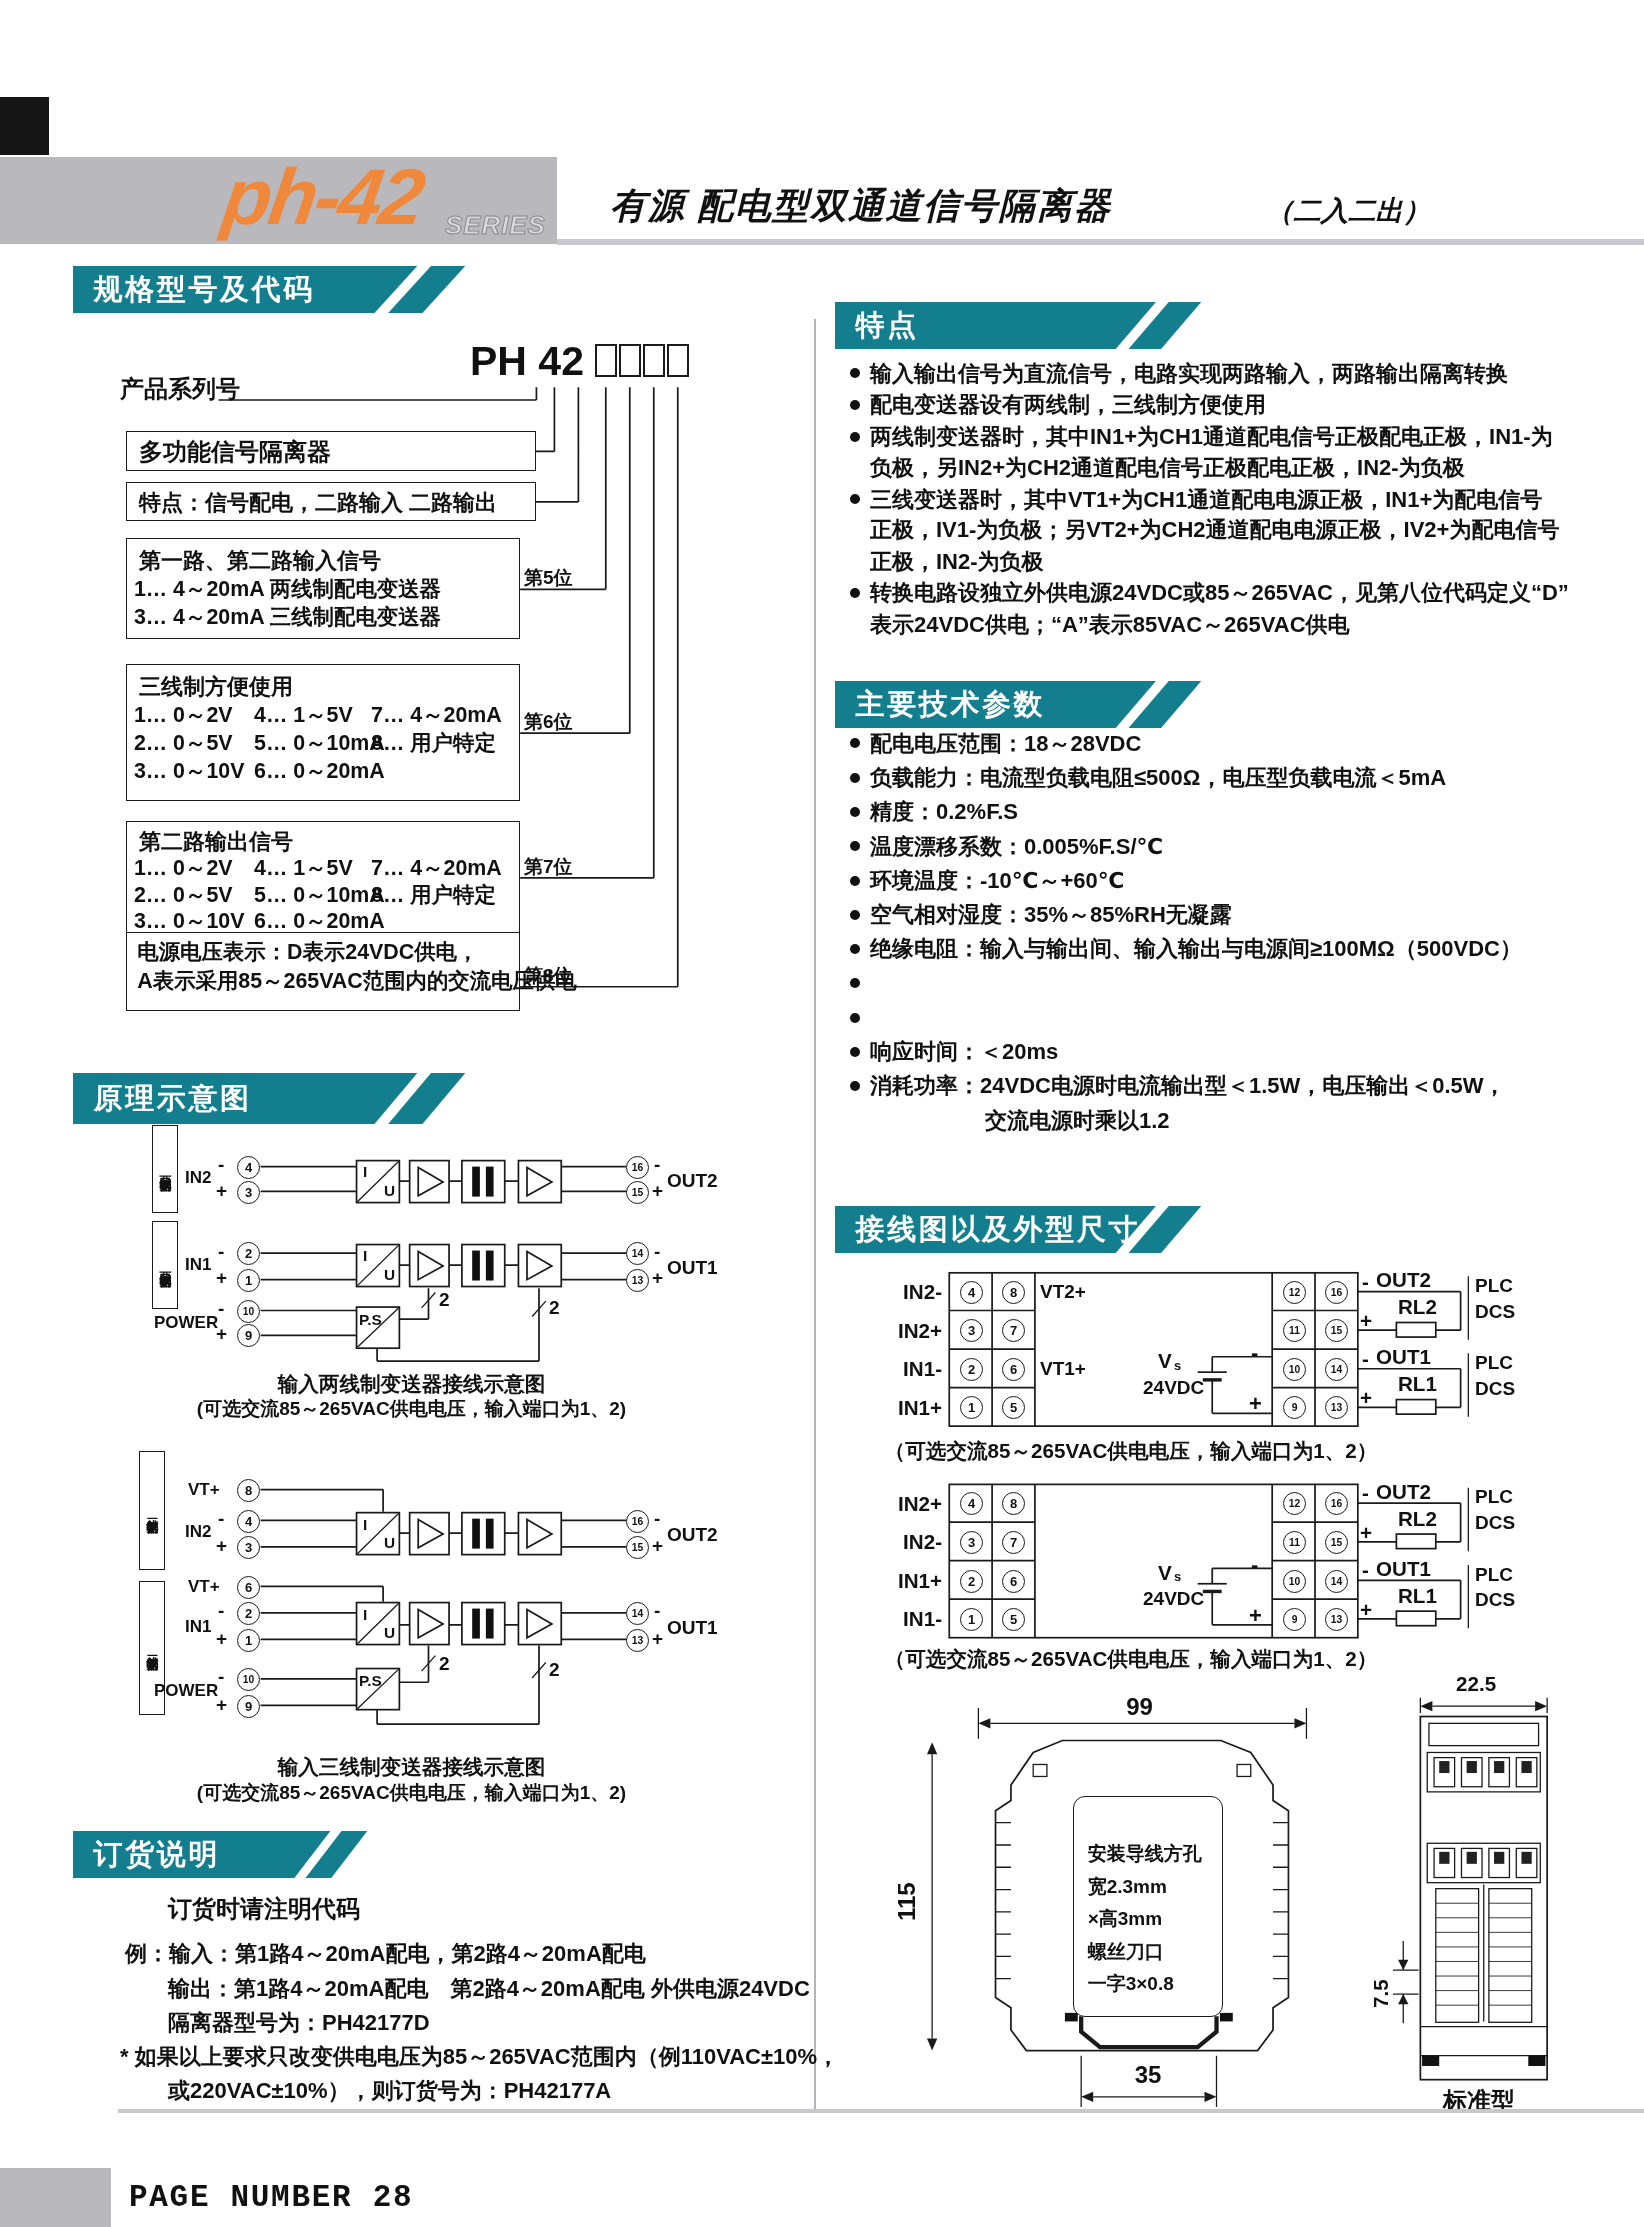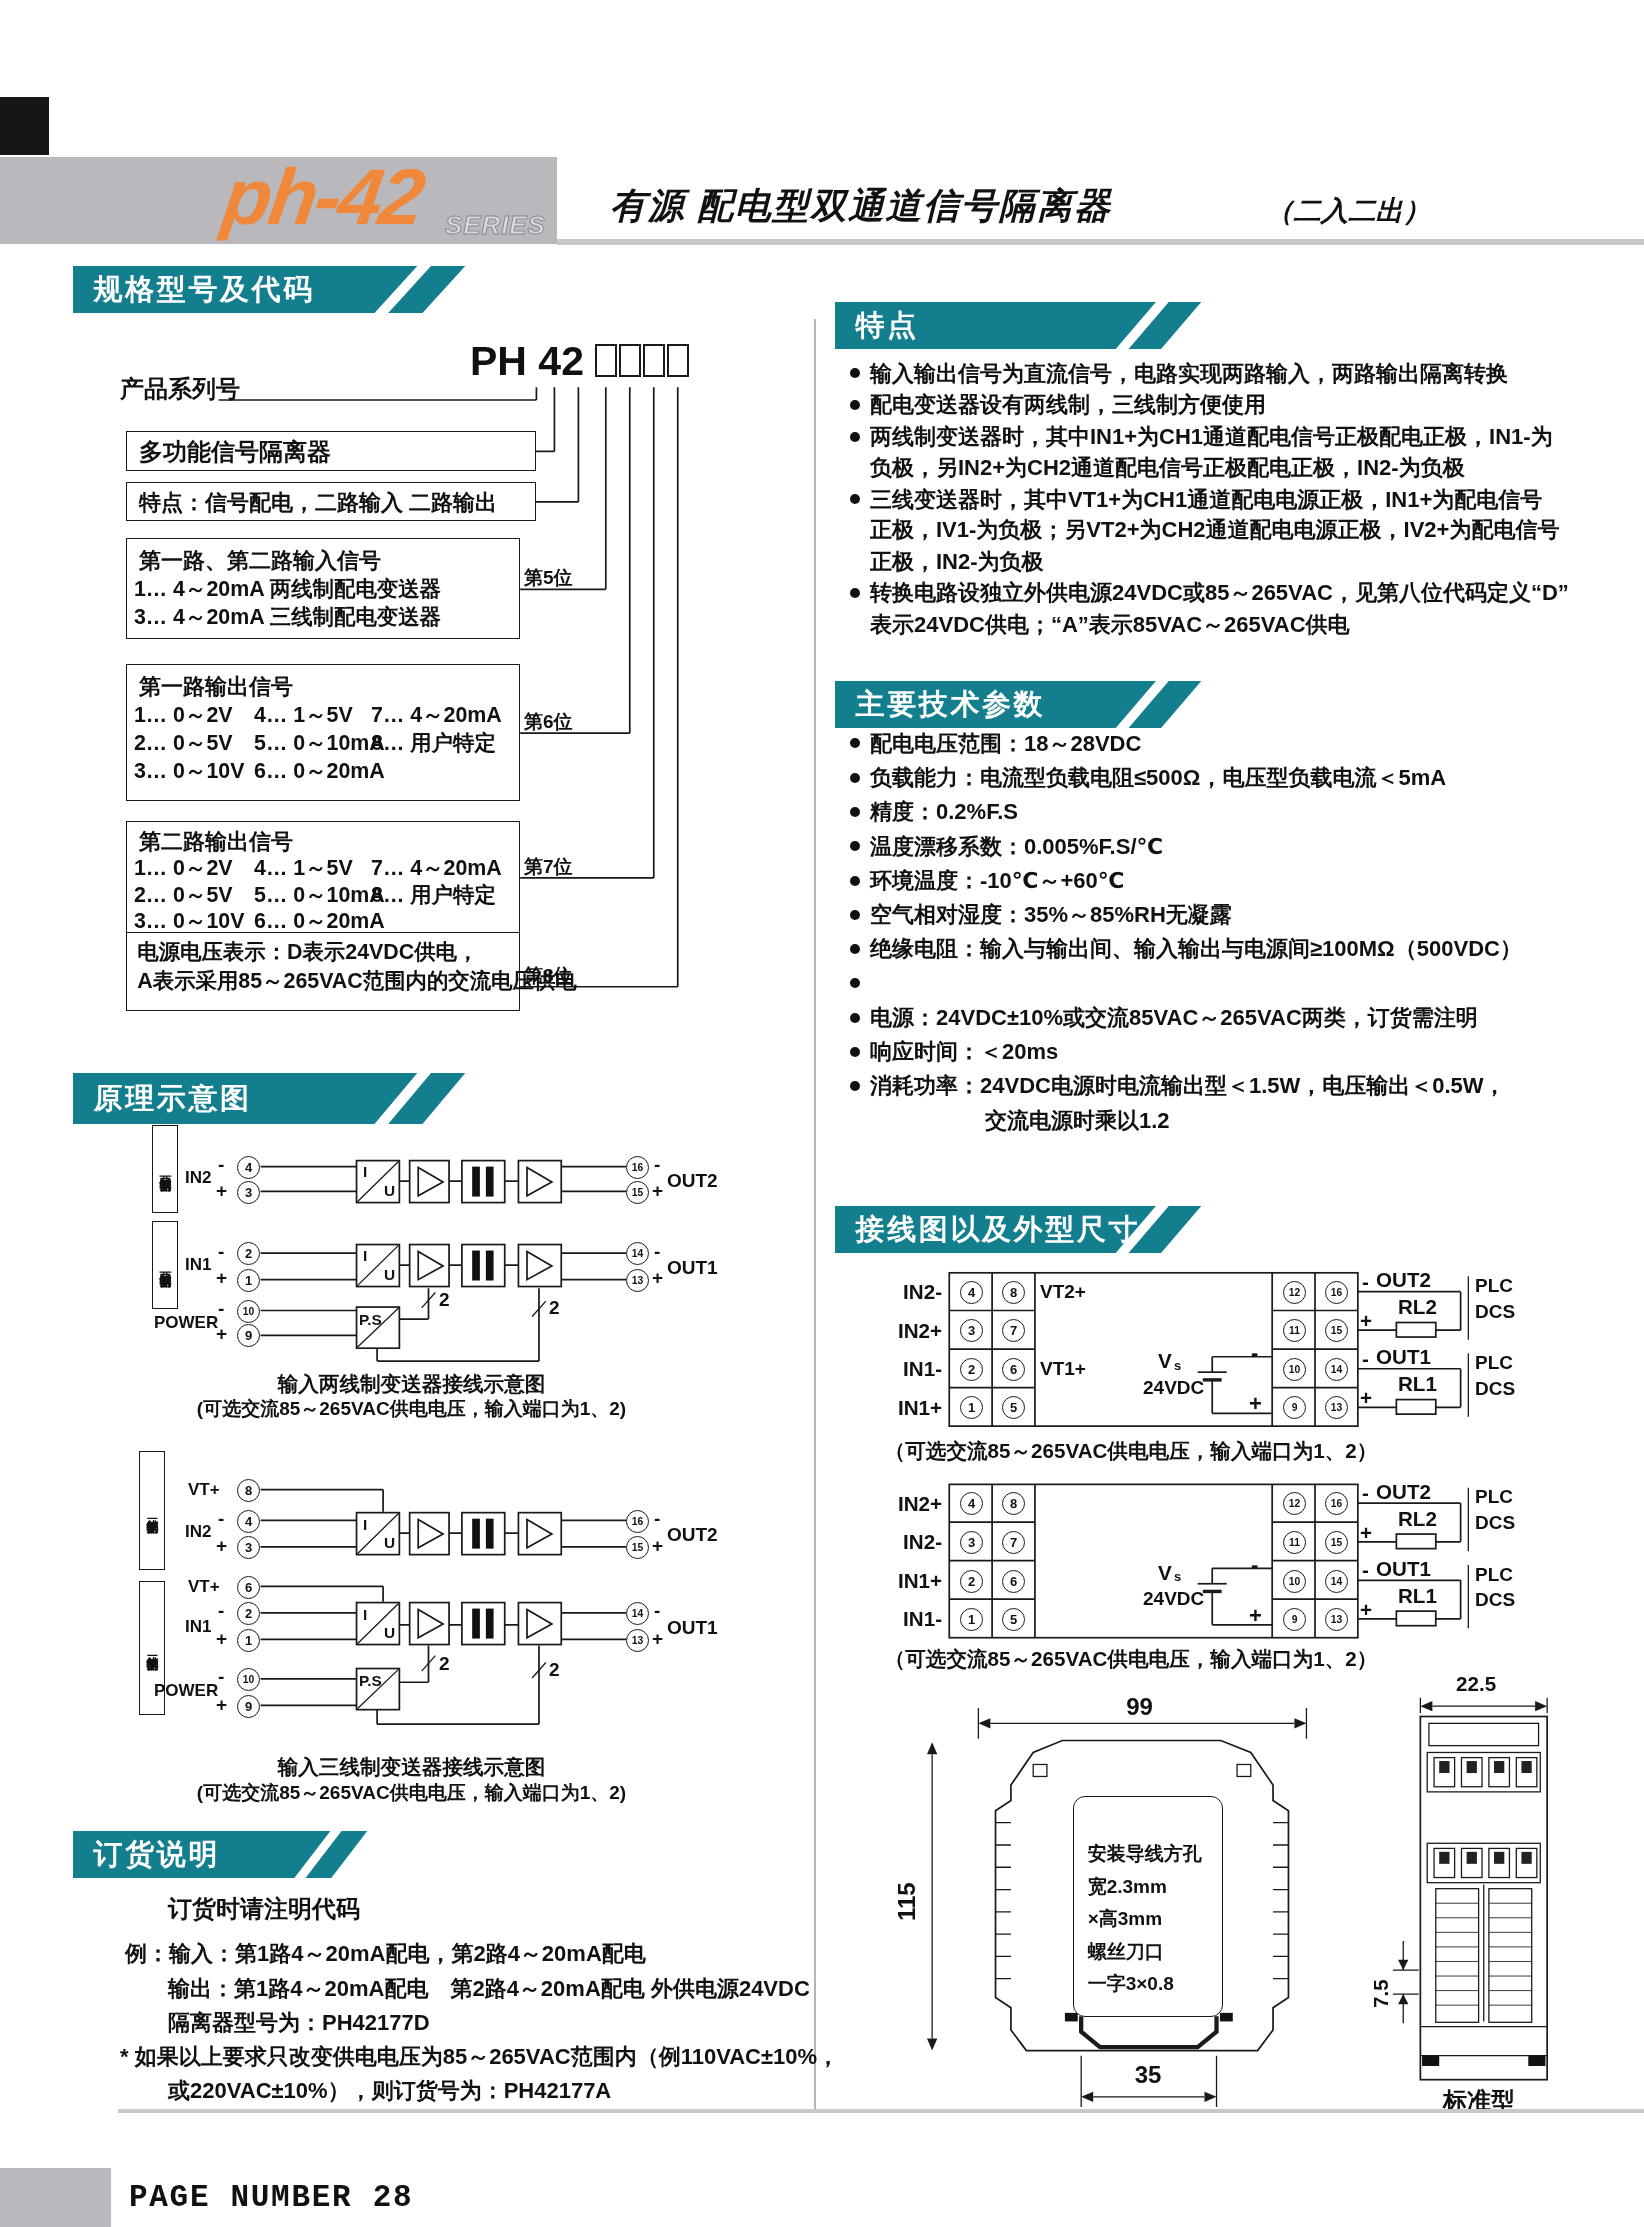--- a/index.html
+++ b/index.html
@@ -243,21 +243,21 @@
   </div>
   <div class="box" style="left:126px;top:482px;width:410px;height:39px">
     <span class="t s26" style="left:12px;top:6.9px">特点：信号配电，二路输入 二路输出</span>
   </div>
   <div class="box" style="left:126px;top:538px;width:394px;height:101px">
     <span class="t s26" style="left:12px;top:8.6px">第一路、第二路输入信号</span>
     <span class="t s25" style="left:6.9px;top:38px">1… 4～20mA 两线制配电变送器</span>
     <span class="t s25" style="left:6.9px;top:66px">3… 4～20mA 三线制配电变送器</span>
   </div>
   <div class="box" style="left:126px;top:664px;width:394px;height:137px">
-    <span class="t s26" style="left:12px;top:8.6px">第一路输出信号</span>
+    <span class="t s26" style="left:12px;top:8.6px">三线制方便使用</span>
     <span class="t s25" style="left:6.9px;top:38px">1… 0～2V</span>
     <span class="t s25" style="left:127px;top:38px">4… 1～5V</span>
     <span class="t s25" style="left:244px;top:38px">7… 4～20mA</span>
     <span class="t s25" style="left:6.9px;top:66px">2… 0～5V</span>
     <span class="t s25" style="left:127px;top:66px">5… 0～10mA</span>
     <span class="t s25" style="left:244px;top:66px">8… 用户特定</span>
     <span class="t s25" style="left:6.9px;top:94px">3… 0～10V</span>
     <span class="t s25" style="left:127px;top:94px">6… 0～20mA</span>
   </div>
   <div class="box" style="left:126px;top:821px;width:394px;height:115px">
@@ -304,21 +304,20 @@
   <span class="bullet" style="left:850px;top:841px"></span>
   <span class="t s26" style="left:870px;top:834px">温度漂移系数：0.005%F.S/℃</span>
   <span class="bullet" style="left:850px;top:876px"></span>
   <span class="t s26" style="left:870px;top:868px">环境温度：-10℃～+60℃</span>
   <span class="bullet" style="left:850px;top:910px"></span>
   <span class="t s26" style="left:870px;top:902px">空气相对湿度：35%～85%RH无凝露</span>
   <span class="bullet" style="left:850px;top:944px"></span>
   <span class="t s26" style="left:870px;top:936px">绝缘电阻：输入与输出间、输入输出与电源间≥100MΩ（500VDC）</span>
   <span class="bullet" style="left:850px;top:978px"></span>
   <span class="bullet" style="left:850px;top:1013px"></span>
-  <span class="t s26" style="left:870px;top:1005px">电源：24VDC±10%或交流85VAC～265VAC两类，订货需注明</span>
   <span class="bullet" style="left:850px;top:1047px"></span>
   <span class="t s26" style="left:870px;top:1039px">响应时间：＜20ms</span>
   <span class="bullet" style="left:850px;top:1081px"></span>
   <span class="t s26" style="left:870px;top:1073px">消耗功率：24VDC电源时电流输出型＜1.5W，电压输出＜0.5W，</span>
   <span class="t s26" style="left:985px;top:1108px">交流电源时乘以1.2</span>
 
   <div class="vbox" style="left:152px;top:1125px;width:26px;height:88px">
     <span class="vtxt">两线制变送器</span>
   </div>
   <div class="vbox" style="left:152px;top:1221px;width:26px;height:88px">

